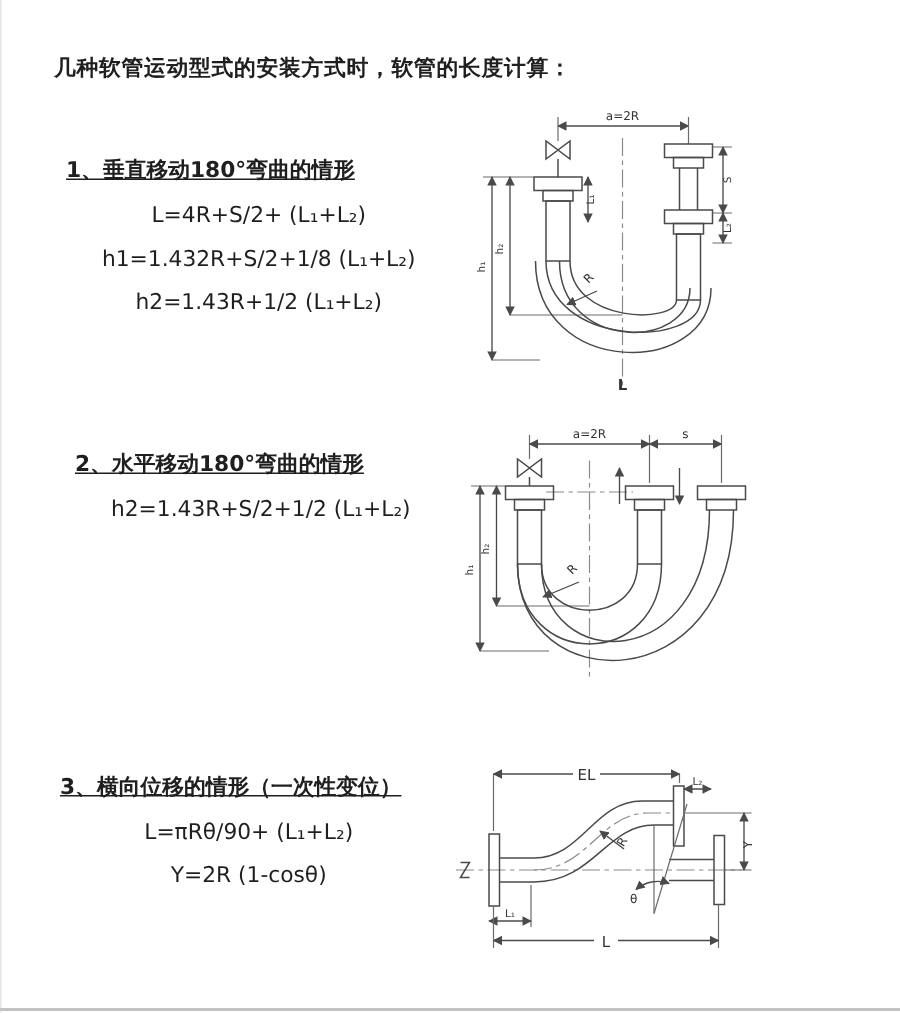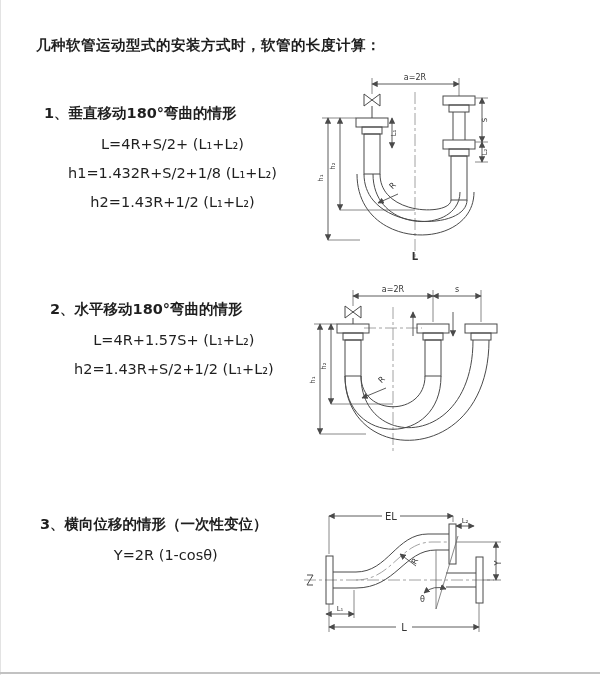--- a/index.html
+++ b/index.html
@@ -8,21 +8,21 @@
     background:#ffffff;color:#1f1f1f;
     font-family:"DejaVu Sans","Liberation Sans",sans-serif;
   }
   .edge-bottom{position:absolute;left:0;bottom:1px;width:100%;height:2px;background:#c2c2c2;}
   .edge-left{position:absolute;left:0;top:0;width:1px;height:100%;background:#e3e3e3;}
   .title{
     position:absolute;left:36px;top:36px;
     font-size:14.5px;font-weight:bold;letter-spacing:.5px;white-space:nowrap;
   }
   .section{position:absolute;white-space:nowrap;}
-  .section .heading{font-size:14.5px;font-weight:bold;margin:0 0 7px 0;}
+  .section .heading{font-size:14.5px;font-weight:bold;margin:0 0 7px 0;text-decoration:underline;}
   .section .formula{font-size:14.5px;line-height:29px;padding-left:24px;text-align:center;}
   .diagram{position:absolute;}
   svg text{fill:#333;font-family:"DejaVu Sans","Liberation Sans",sans-serif;}
   svg .ln{stroke:#4a4a4a;stroke-width:1;fill:none;}
   svg .thin{stroke:#6a6a6a;stroke-width:.8;fill:none;}
   svg .cl{stroke:#8a8a8a;stroke-width:.8;fill:none;stroke-dasharray:12 3 3 3;}
   svg .dim{stroke:#4a4a4a;stroke-width:.9;fill:none;}
 </style>
 </head>
 <body>
@@ -104,21 +104,20 @@
 
   <text x="79" y="120" font-size="8" transform="rotate(-45 79 118)">R</text>
   <line class="dim" x1="86" y1="124" x2="66" y2="133" marker-end="url(#ar1)"></line>
 
   <text x="103" y="190" font-size="10" font-weight="bold" text-anchor="middle">L</text>
 </svg>
 </div>
 
 <div class="section" style="left:50px;top:300px;">
   <div class="heading">2、水平移动180°弯曲的情形</div>
-  <div class="formula">L=4R+1.57S+ (L₁+L₂)</div>
   <div class="formula">h2=1.43R+S/2+1/2 (L₁+L₂)</div>
 </div>
 
 <div class="diagram" style="left:306px;top:282px;">
 <svg width="285" height="180" viewBox="0 0 285 180">
   <defs>
     <marker id="ar2" viewBox="0 0 10 10" refX="9" refY="5" markerWidth="7" markerHeight="7" orient="auto-start-reverse">
       <path d="M0,0 L10,5 L0,10 z" fill="#4a4a4a"></path>
     </marker>
     <pattern id="br2" width="5" height="5" patternUnits="userSpaceOnUse">
@@ -176,20 +175,21 @@
     <path class="ln" d="M55,94 C55,168 167,168 167,58"></path>
   </g>
 
   <text x="74" y="102" font-size="8" transform="rotate(-45 74 100)">R</text>
   <line class="dim" x1="80" y1="106" x2="56" y2="116" marker-end="url(#ar2)"></line>
 </svg>
 </div>
 
 <div class="section" style="left:40px;top:515px;">
   <div class="heading">3、横向位移的情形（一次性变位）</div>
+  <div class="formula">L=πRθ/90+ (L₁+L₂)</div>
   <div class="formula">Y=2R (1-cosθ)</div>
 </div>
 
 <div class="diagram" style="left:296px;top:502px;">
 <svg width="304" height="145" viewBox="0 0 304 145">
   <defs>
     <marker id="ar3" viewBox="0 0 10 10" refX="9" refY="5" markerWidth="7" markerHeight="7" orient="auto-start-reverse">
       <path d="M0,0 L10,5 L0,10 z" fill="#4a4a4a"></path>
     </marker>
   </defs>

